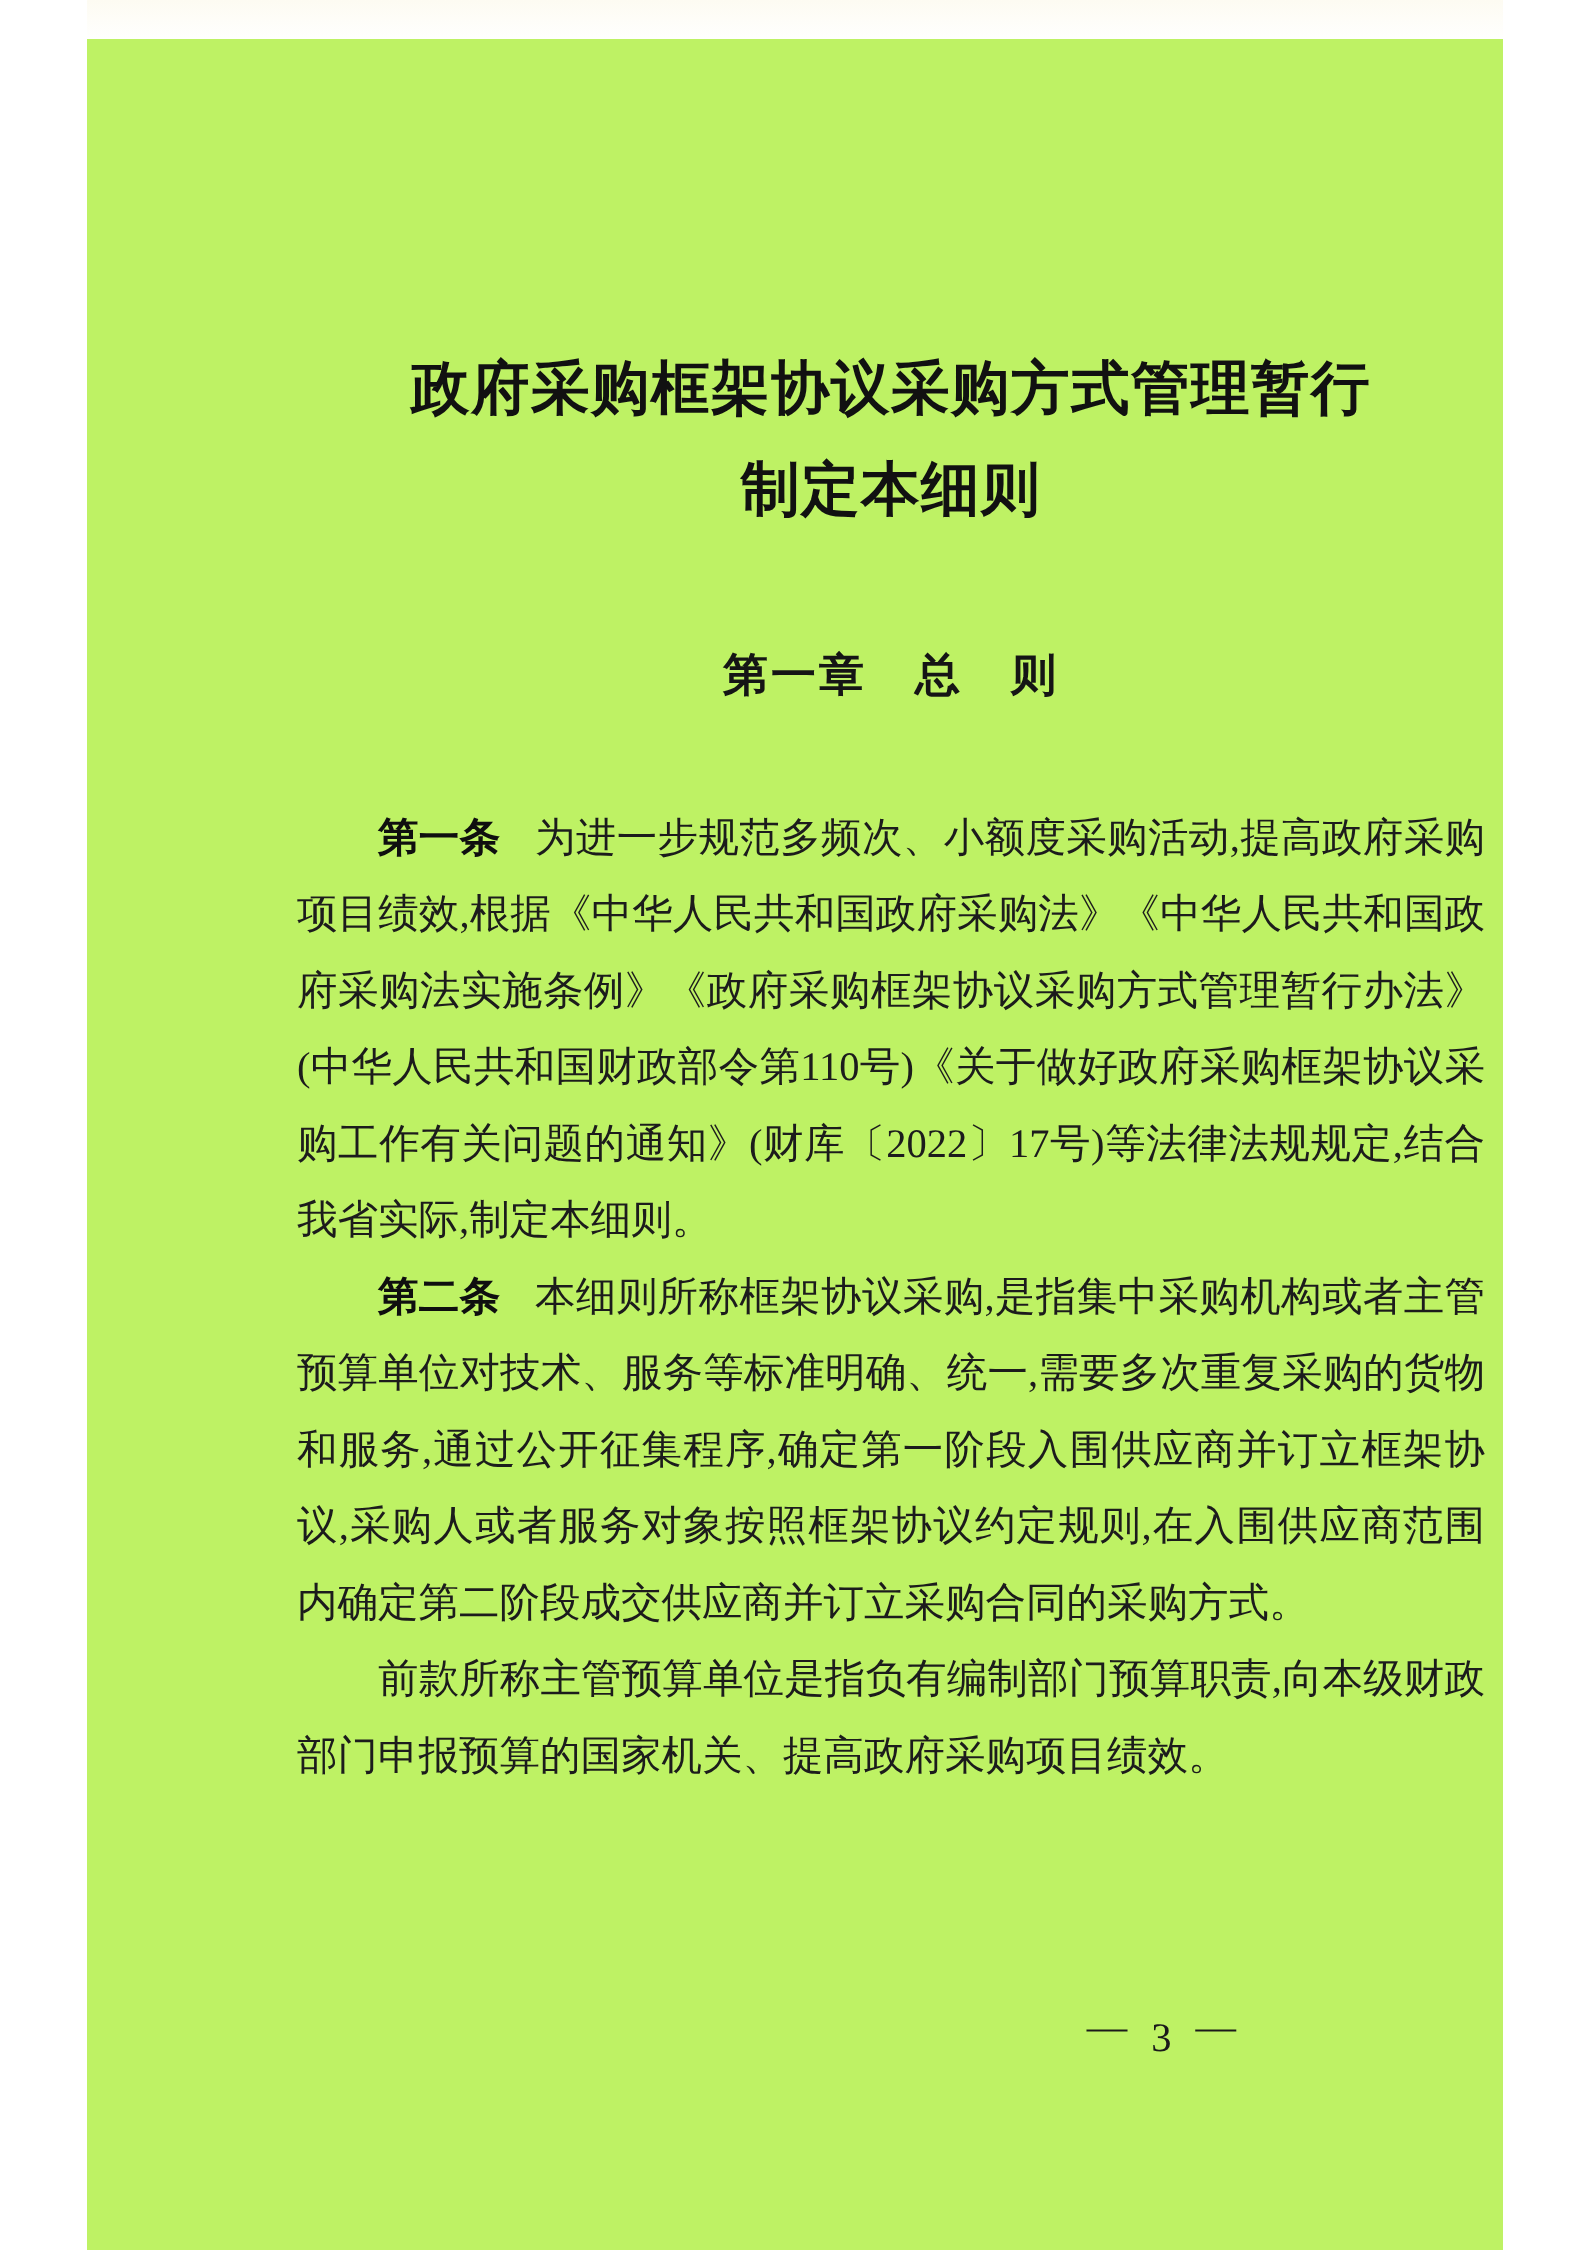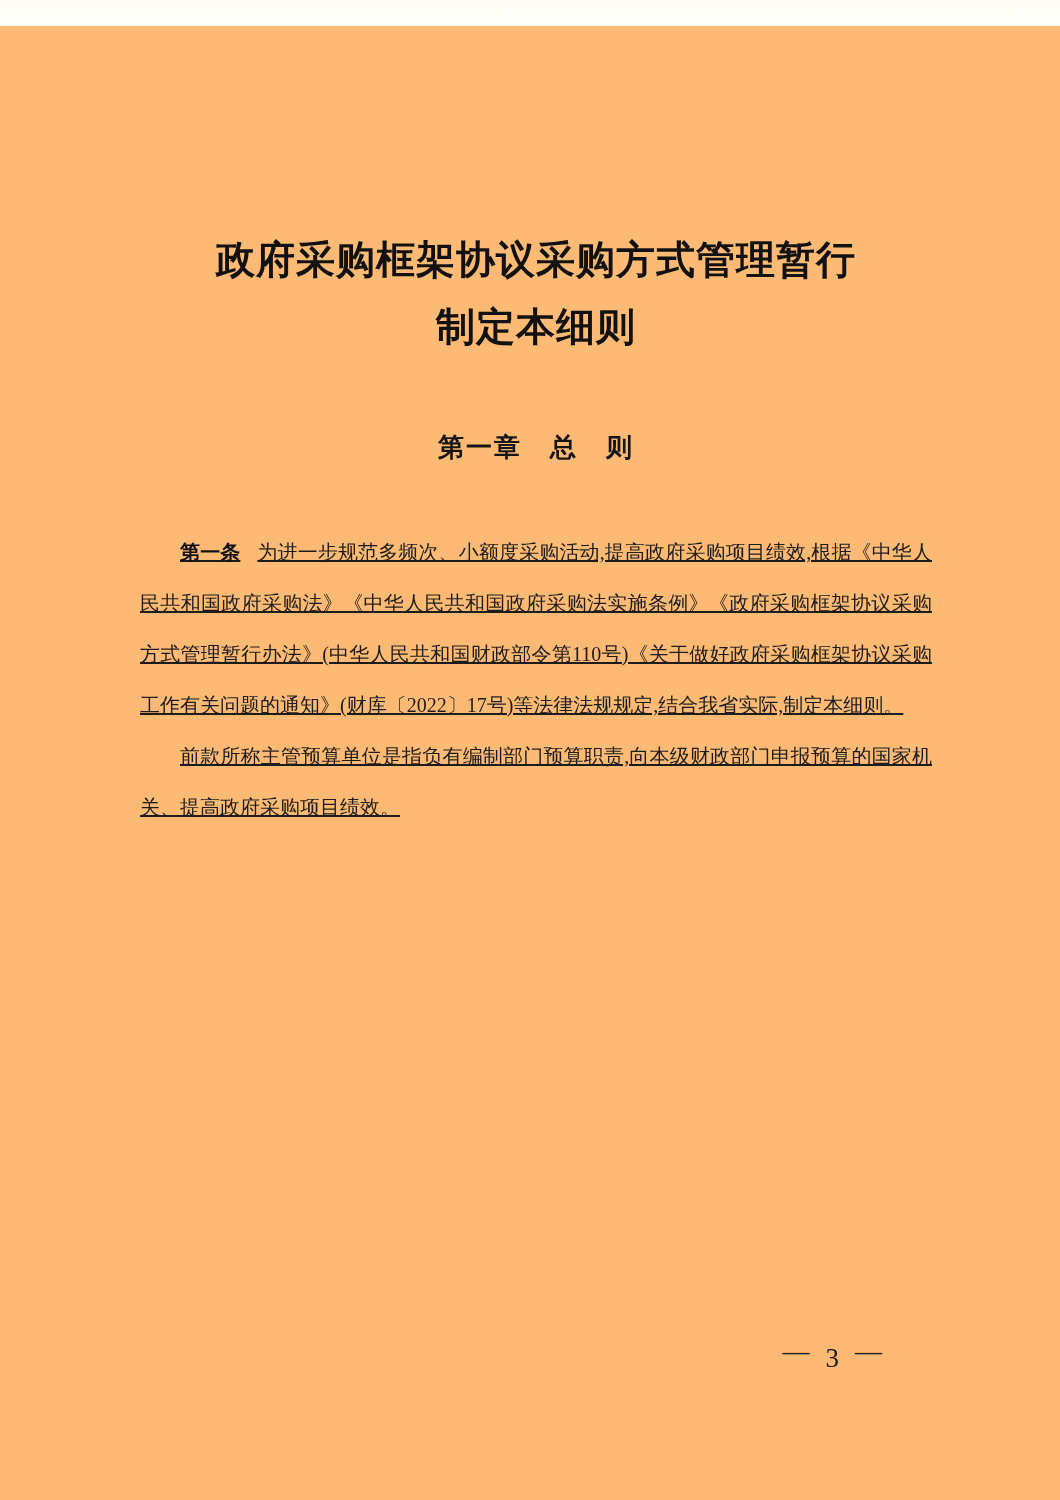--- a/index.html
+++ b/index.html
@@ -2,24 +2,24 @@
 <html lang="zh"><head>
 <meta charset="utf-8">
 <style>
   html, body {
     margin: 0;
     padding: 0;
     background: #ffffff;
   }
   .page {
     position: relative;
-    width: 1060px;
+    width: 944px;
     height: 1500px;
     margin: 0 auto;
-    background: #fdba74;
+    background: #bef264;
     color: #1a1a1a;
     font-family: "Liberation Serif", "DejaVu Serif", serif;
     overflow: hidden;
   }
   
   .scan-edge {
     position: absolute;
     top: 0; left: 0; right: 0;
     height: 26px;
     background: linear-gradient(180deg, #fdfbf2 0%, #fffffe 100%);
@@ -36,32 +36,31 @@
     text-align: center;
     font-size: 39px;
     font-weight: bold;
     line-height: 67px;
     letter-spacing: 1px;
     color: #111;
   }
   .chapter-heading {
     margin: 70px 0 0 0;
     text-align: center;
-    font-size: 26px;
+    font-size: 30px;
     font-weight: bold;
     letter-spacing: 2px;
     color: #151515;
   }
   .body-text {
     margin-top: 62px;
-    font-size: 20px;
+    font-size: 27px;
     line-height: 51px;
     text-align: justify;
     color: #1c1c1c;
-    text-decoration: underline;
   }
   .body-text p {
     margin: 0;
     text-indent: 2em;
   }
   .article-label {
     font-weight: bold;
     margin-right: 0.85em;
     color: #0f0f0f;
   }
@@ -92,20 +91,21 @@
   <div class="content">
     <h1 class="doc-title">
       <span>政府采购框架协议采购方式管理暂行</span><br>
       <span>制定本细则</span>
     </h1>
 
     <h2 class="chapter-heading">第一章　总　则</h2>
 
     <div class="body-text">
       <p><span class="article-label">第一条</span><span>为进一步规范多频次、小额度采购活动,提高政府采购项目绩效,根据《中华人民共和国政府采购法》《中华人民共和国政府采购法实施条例》《政府采购框架协议采购方式管理暂行办法》(中华人民共和国财政部令第110号)《关于做好政府采购框架协议采购工作有关问题的通知》(财库〔2022〕17号)等法律法规规定,结合我省实际,制定本细则。</span></p>
+      <p><span class="article-label">第二条</span><span>本细则所称框架协议采购,是指集中采购机构或者主管预算单位对技术、服务等标准明确、统一,需要多次重复采购的货物和服务,通过公开征集程序,确定第一阶段入围供应商并订立框架协议,采购人或者服务对象按照框架协议约定规则,在入围供应商范围内确定第二阶段成交供应商并订立采购合同的采购方式。</span></p>
       <p><span>前款所称主管预算单位是指负有编制部门预算职责,向本级财政部门申报预算的国家机关、提高政府采购项目绩效。</span></p>
     </div>
   </div>
 
   <div class="page-number">
     <span class="dash">—</span><span>3</span><span class="dash">—</span>
   </div>
 </div>
 
 </body></html>

